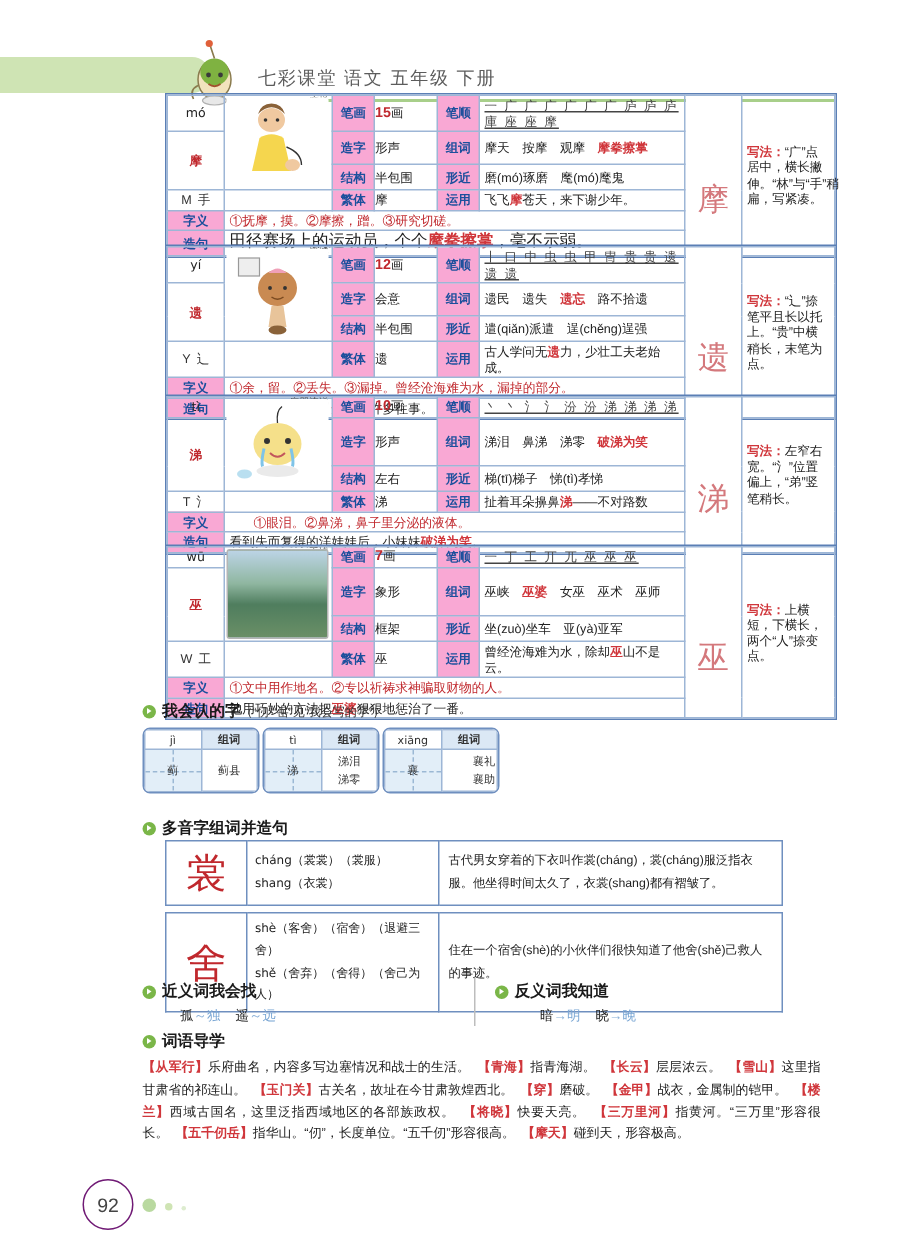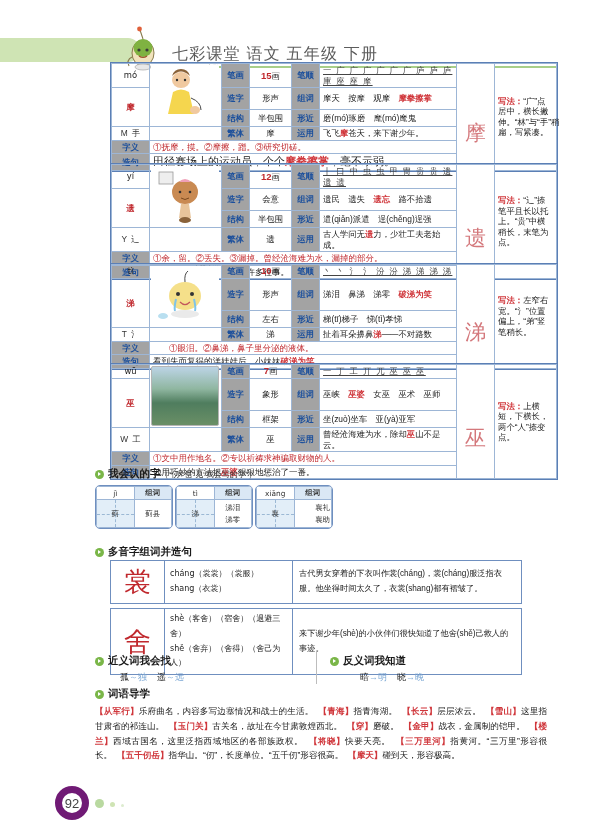--- a/index.html
+++ b/index.html
@@ -13,21 +13,21 @@
   }
   
   .header { position:absolute; left:0; top:32px; width:600px; height:36px; }
   .header-pill {
     position:absolute; left:0; top:6px; width:140px; height:24px;
     background:#cfe4b4; border-radius:0 14px 14px 0;
   }
   .mascot { position:absolute; left:120px; top:-6px; width:46px; height:46px; }
   .header-text {
     position:absolute; left:172px; top:12px;
-    font-size:16px; color:#5c5c5c; letter-spacing:1.2px; white-space:nowrap;
+    font-size:12px; color:#5c5c5c; letter-spacing:1.2px; white-space:nowrap;
   }
   .header-rule {
     position:absolute; left:168px; top:34px; width:388px; height:1.5px;
     background:#a8cf8a;
   }
   .blk {
     position:absolute; left:110px; width:448px;
     border:1.1px solid #5b7fb5;
   }
   .blk table { border-collapse:collapse; width:100%; table-layout:fixed; }
@@ -42,24 +42,24 @@
     font-size:27px; color:#c0282d; line-height:1;
     font-family:"DejaVu Serif", serif; font-weight:600;
   }
   .radical-cell { width:38px; text-align:center; font-size:8px; color:#333; }
   .radical-cell span { display:inline-block; padding:0 2px; }
   .pic-cell { width:72px; padding:1px; text-align:center; position:relative; }
   .pic-label {
     position:absolute; right:2px; top:0px; font-size:6.5px; color:#555;
   }
   .label-cell {
-    width:28px; text-align:center; background:#a3a3a3; color:#1b4f9c;
+    width:28px; text-align:center; background:#f9a8d4; color:#1b4f9c;
     font-size:9px; font-weight:bold; padding:0 0;
   }
-  .val-cell { width:42px; text-align:center; font-size:9px; color:#222;border-radius:11px; }
+  .val-cell { width:42px; font-size:9px; color:#222;border-radius:11px; }
   .val-cell .num { color:#c0282d; font-weight:bold; font-size:9.5px; }
   .content-cell { padding:1px 3px; font-size:8.6px; color:#222; }
   .stroke-cell { padding:1px 3px; font-size:7.5px; color:#444; letter-spacing:1.3px;text-decoration:underline; }
   .redb { color:#d0363b; font-weight:bold; }
 
   .practice-cell {
     width:38px; background:#fff; text-align:center; position:relative; padding:0;
   }
   .practice-inner { position:relative; width:100%; height:100%; }
   .gridchar {
@@ -140,21 +140,21 @@
   
   .vocab {
     position:absolute; left:95px; top:704px; width:452px;
     font-size:8.6px; line-height:1.72; color:#1a1a1a; text-align:justify;
   }
   .vocab .term { color:#d0363b; font-weight:bold; }
 
   
   .pagenum {
     position:absolute; left:55px; top:786px; width:34px; height:34px;
-    border:7px solid #701a75; border-radius:50%;
+    border:1px solid #701a75; border-radius:50%;
     display:flex; align-items:center; justify-content:center;
     font-size:13px; color:#444;
   }
   .dotA { position:absolute; left:95px; top:799px; width:9px; height:9px; border-radius:50%; background:#b9d9a0; }
   .dotB { position:absolute; left:110px; top:802px; width:5px; height:5px; border-radius:50%; background:#cfe4b4; }
   .dotC { position:absolute; left:121px; top:804px; width:3px; height:3px; border-radius:50%; background:#ddeccf; }
 </style>
 </head>
 <body>
 
@@ -510,21 +510,21 @@
     <td class="poly-sent">古代男女穿着的下衣叫作裳(cháng)，裳(cháng)服泛指衣服。他坐得时间太久了，衣裳(shang)都有褶皱了。</td>
   </tr>
 </tbody>
   </table>
 <table class="poly" style="top:608px;">
   <tbody>
       <tr>
     <td class="poly-char">舍</td>
     <td class="poly-read" style="white-space:pre-line;">shè（客舍）（宿舍）（退避三舍）
 shě（舍弃）（舍得）（舍己为人）</td>
-    <td class="poly-sent">来下谢少年(shè)的小伙伴们很快知道了他舍(shě)己救人的事迹。</td>
+    <td class="poly-sent">住在一个宿舍(shè)的小伙伴们很快知道了他舍(shě)己救人的事迹。</td>
   </tr>
 </tbody>
   </table>
 
 <div class="sec-bullet" style="left:95px; top:657px;"></div>
 <div class="sec-head" style="left:108px; top:654px;">近义词我会找</div>
 <div class="word-pairs" style="left:120px; top:671px;">
   <span><span>孤</span><span class="arw">～</span><span class="tgt">独</span></span>
   &nbsp;&nbsp;
   <span><span>遥</span><span class="arw">～</span><span class="tgt">远</span></span>

